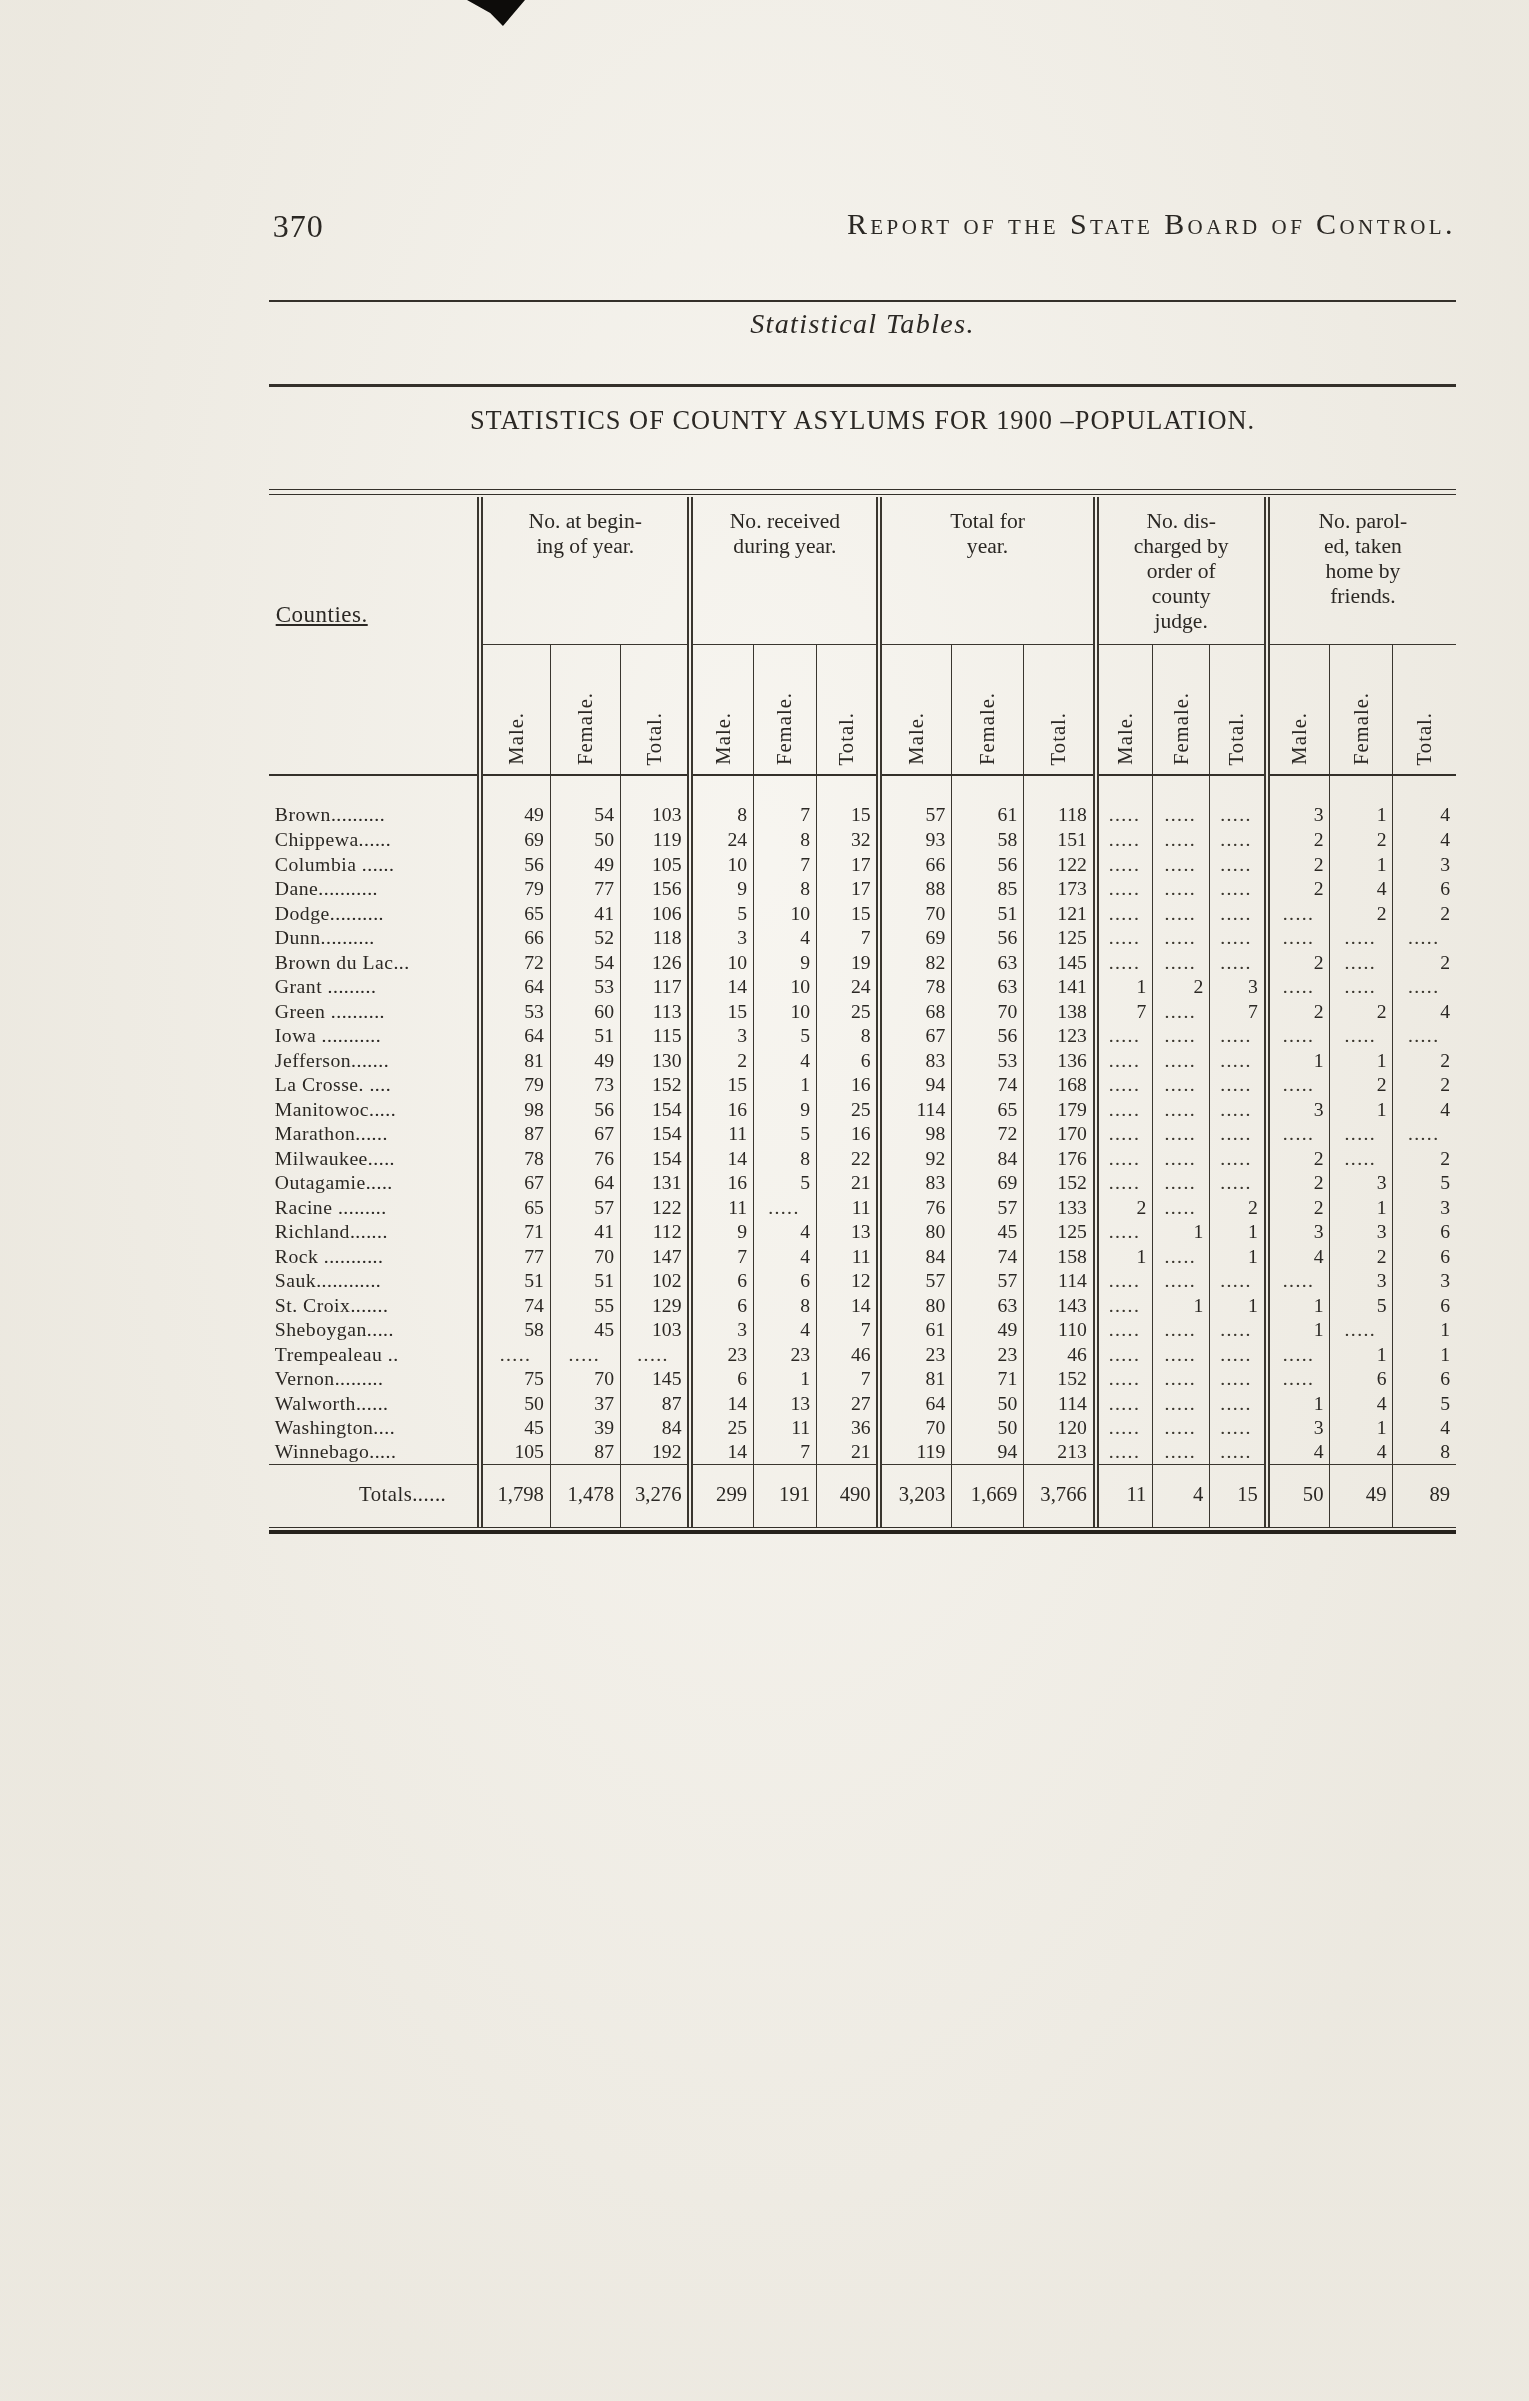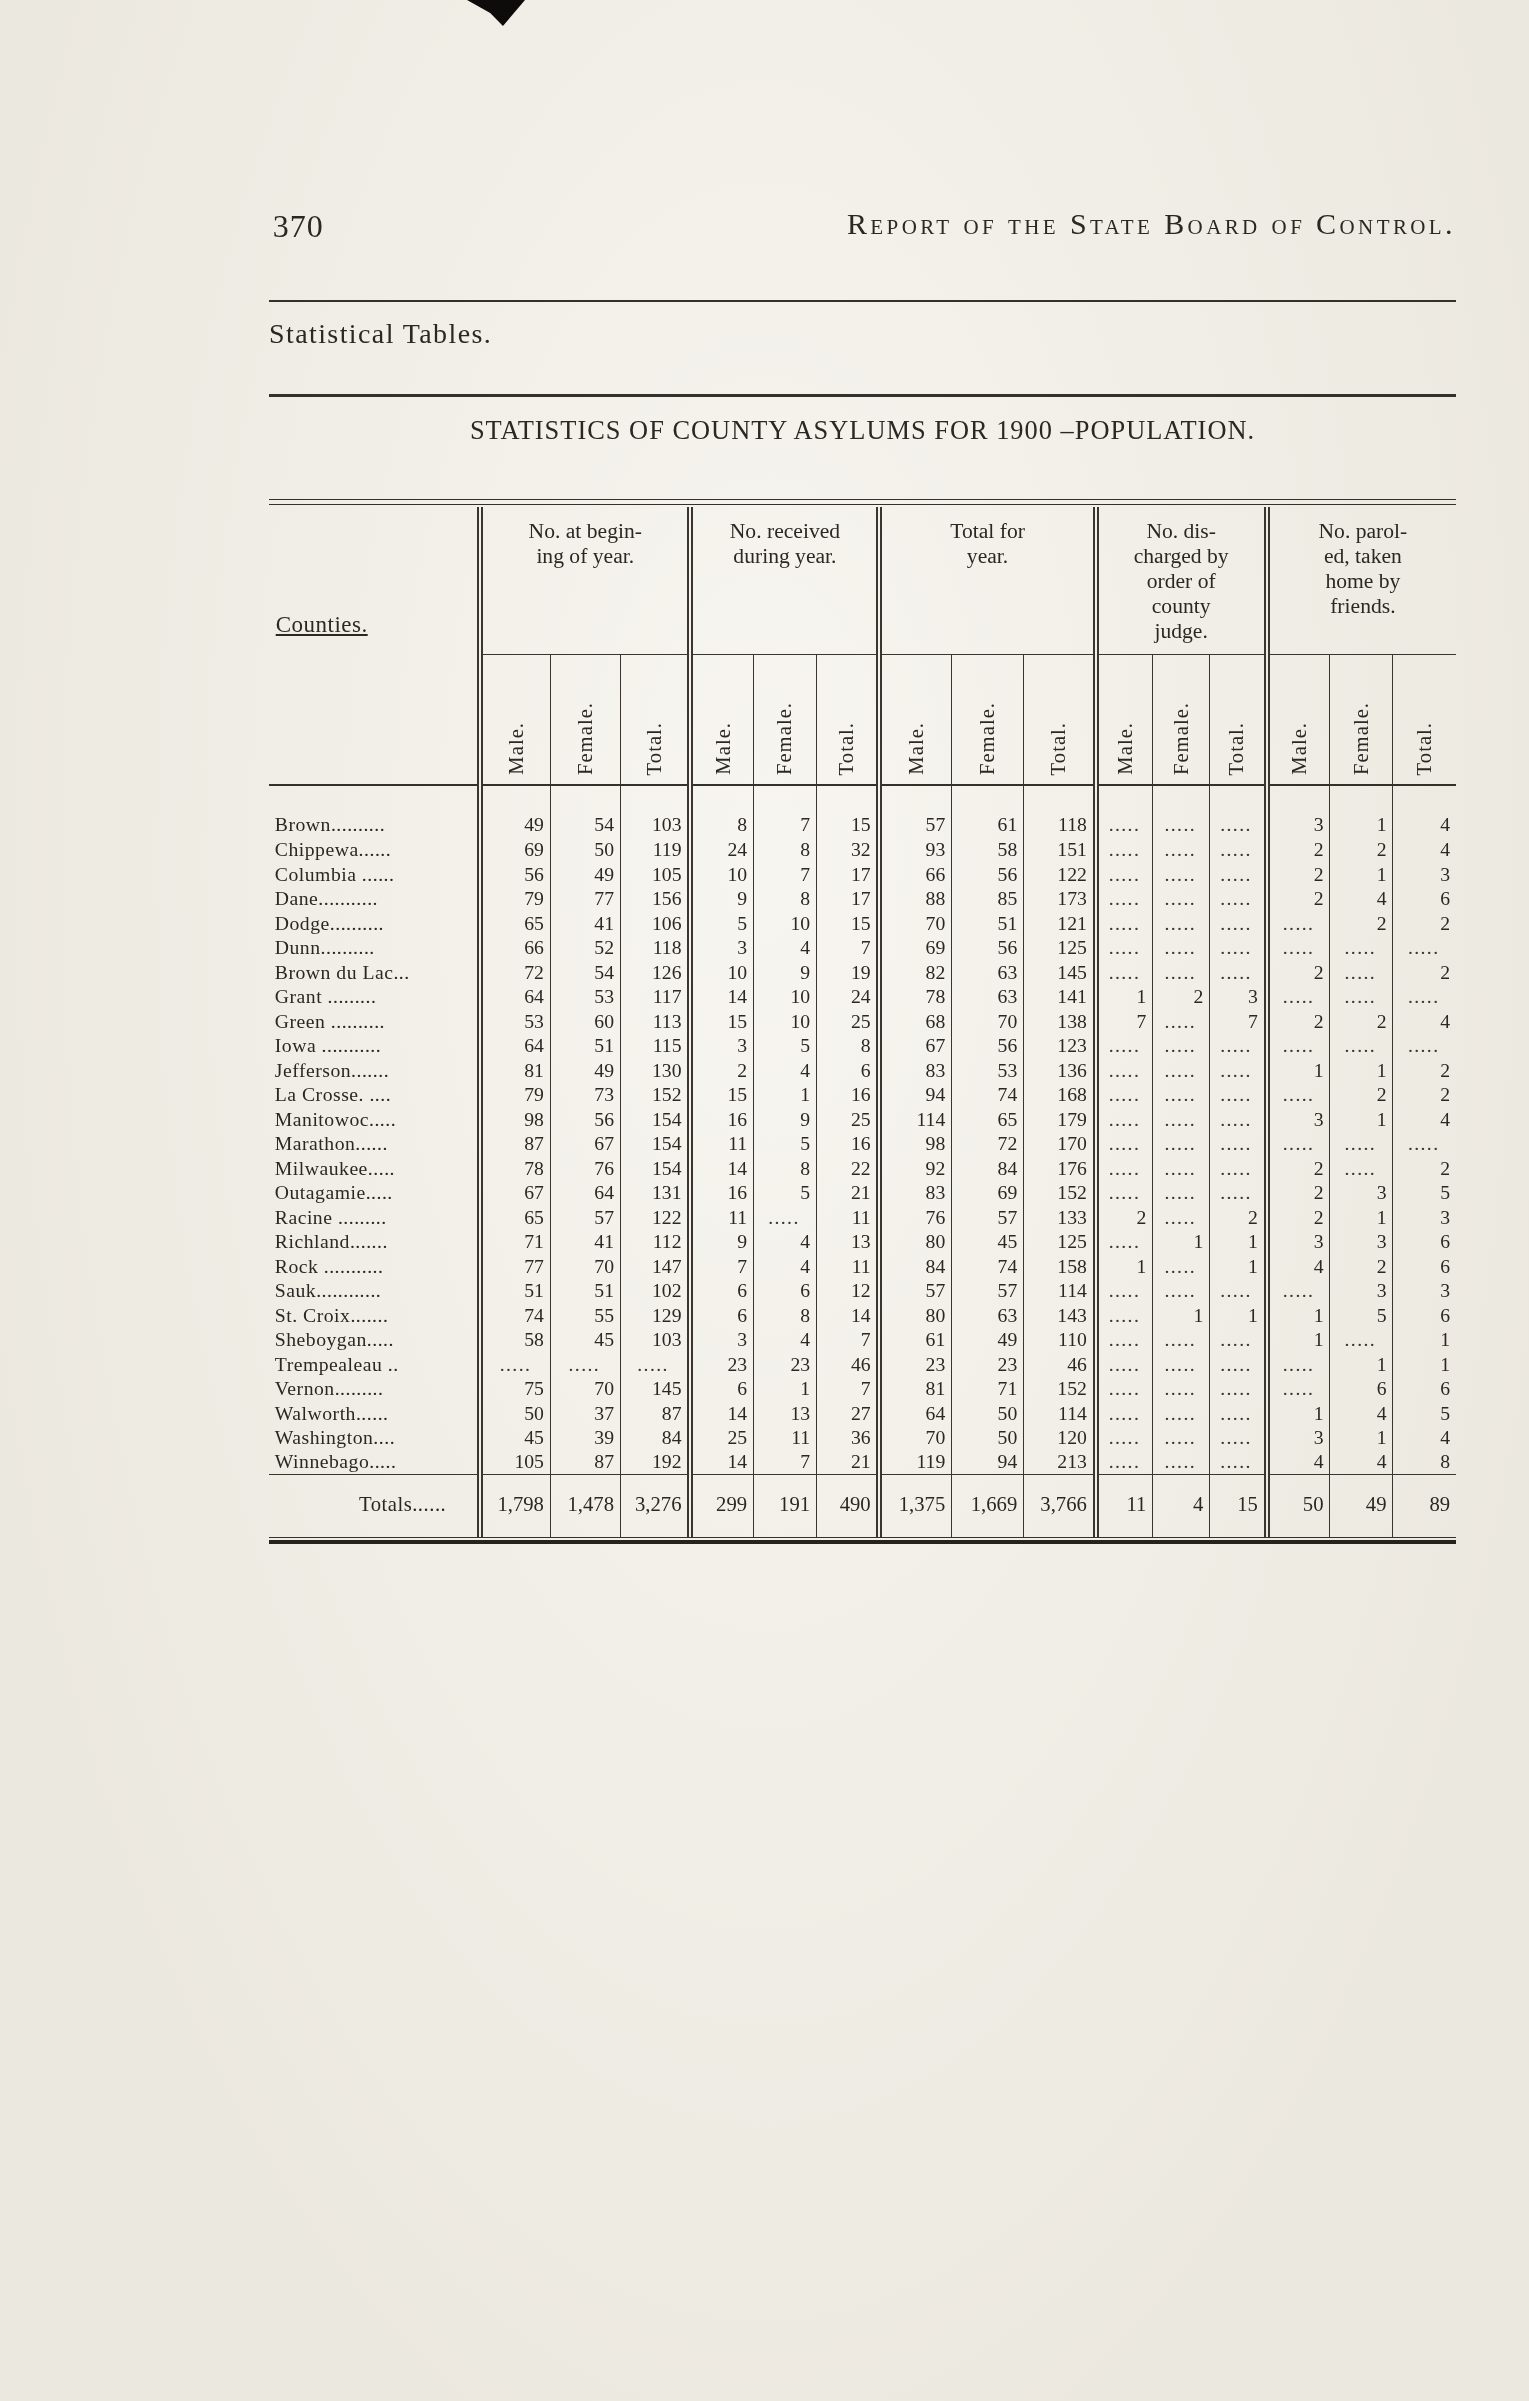--- a/index.html
+++ b/index.html
@@ -28,22 +28,22 @@
 
   .pagehead { position: relative; height: 37px; }
   .pagenum { position: absolute; left: 3.8px; top: 1px; font-size: 32px; letter-spacing: 1px; }
   .running-head {
     display: block; text-align: right;
     font-size: 30px; font-variant: small-caps; letter-spacing: 3.4px;
   }
 
   .rule1 { margin-top: 56px; border-top: 2.4px solid #34302a; }
   .section-title {
-    margin-top: 16px; text-align: left;
-    font-size: 28px; letter-spacing: 1.4px;
+    margin-top: 6px; text-align: center;
+    font-style: italic; font-size: 28px; letter-spacing: 1.4px;
   }
   .rule2 { margin-top: 44px; border-top: 3.4px solid #34302a; }
 
   .table-title {
     text-align: center;
     font-size: 26.4px; font-weight: normal; letter-spacing: 1px; white-space: nowrap;
   }
 
   .dbl-top {
     margin-top: 53px; height: 6.2px;
@@ -659,21 +659,21 @@
 
       <tfoot>
         <tr id="totals-row">
           <td class="county">Totals......</td>
         <td class="num bd">1,798</td>
             <td class="num bl">1,478</td>
             <td class="num bl">3,276</td>
             <td class="num bd">299</td>
             <td class="num bl">191</td>
             <td class="num bl">490</td>
-            <td class="num bd">1,375</td>
+            <td class="num bd">3,203</td>
             <td class="num bl">1,669</td>
             <td class="num bl">3,766</td>
             <td class="num bd">11</td>
             <td class="num bl">4</td>
             <td class="num bl">15</td>
             <td class="num bd">50</td>
             <td class="num bl">49</td>
             <td class="num bl">89</td>
           </tr>
       </tfoot>

